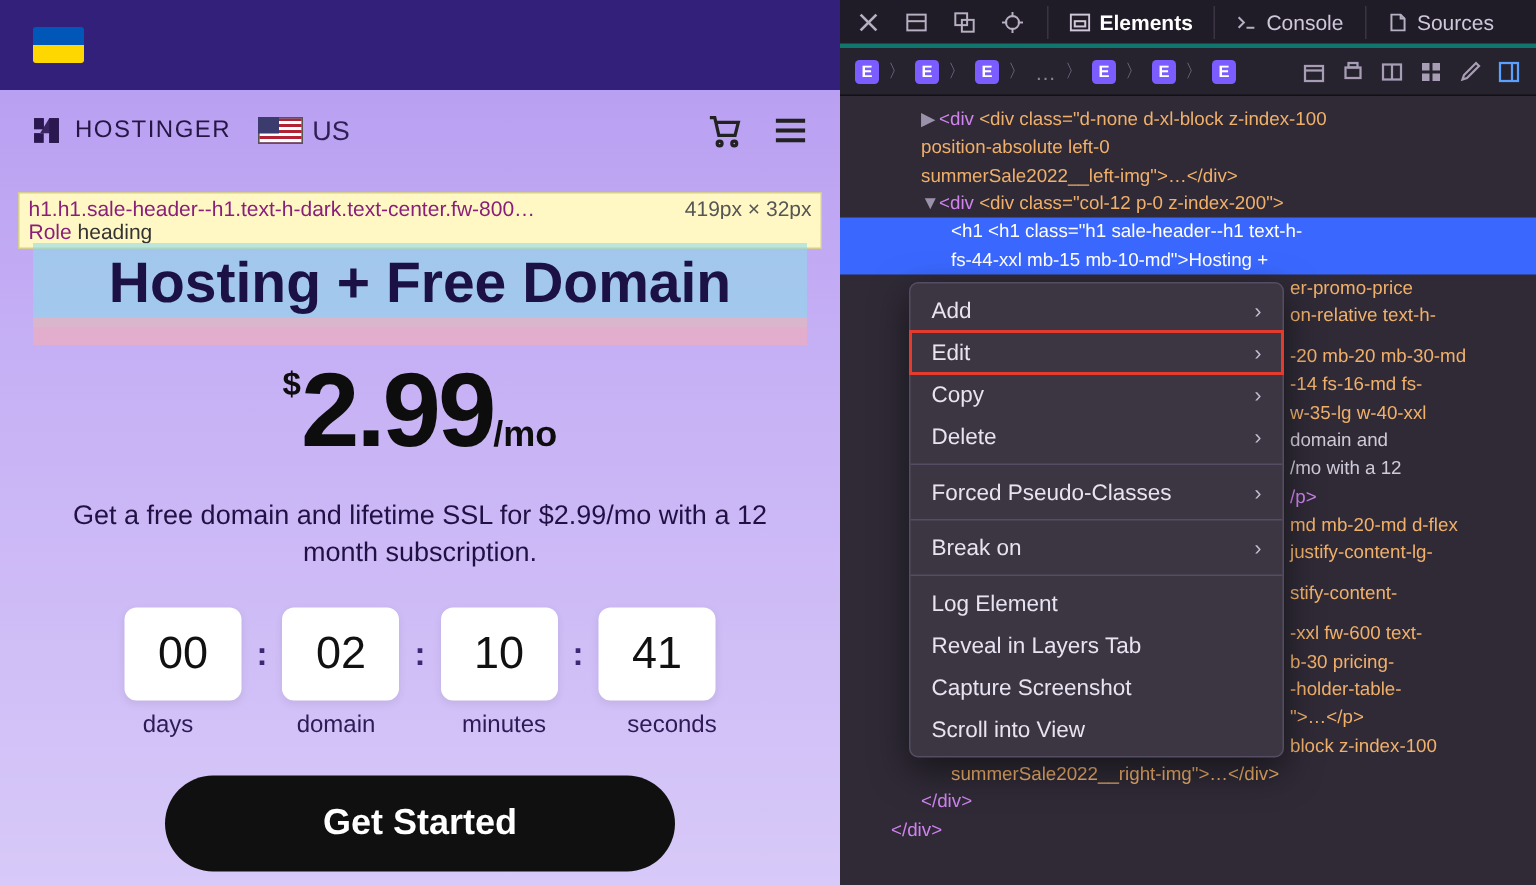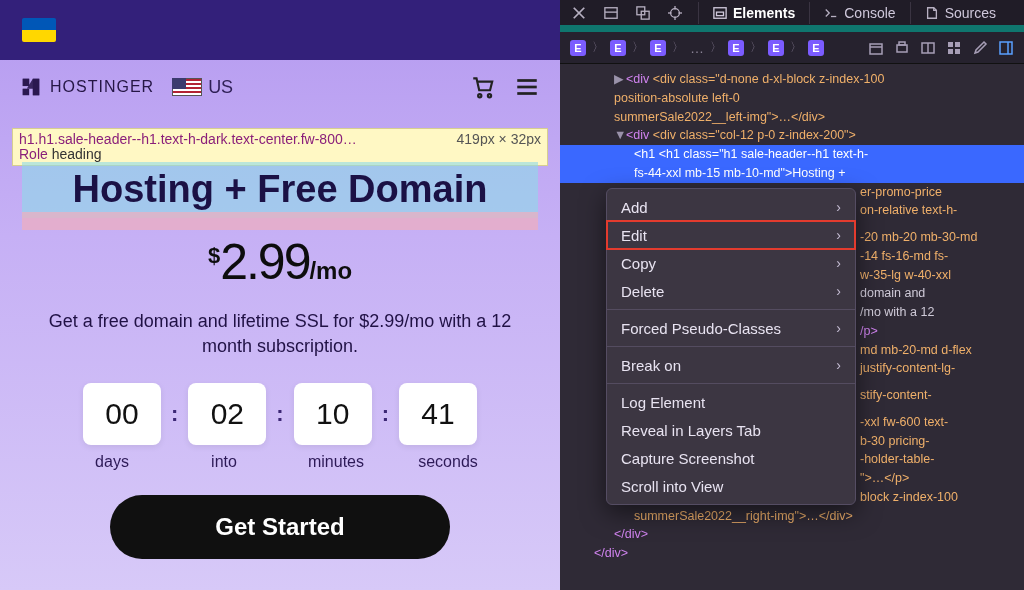--- a/index.html
+++ b/index.html
@@ -29,37 +29,37 @@
   .tooltip-line2 .val { color:#333; }
 
   .headline-wrap { margin-top:60px; position:relative; }
   .headline { font-size:38px; font-weight:800; color:#1b1145; text-align:center; padding:6px 0; }
   .highlight-band { position:absolute; left:22px; right:22px; top:0; height:56px; background:#8edbe8; opacity:.6; }
   .highlight-band2 { position:absolute; left:22px; right:22px; top:50px; height:18px; background:#f0aebd; opacity:.7; }
   .headline { position:relative; z-index:2;text-align:center; }
 
   .price { text-align:center; margin-top:16px; color:#0d0d0d; }
   .price .cur { font-size:22px; font-weight:800; vertical-align: top; position:relative; top:10px; }
-  .price .amt { font-size:50px; font-weight:400; letter-spacing:-2px; }
+  .price .amt { font-size:70px; font-weight:700; letter-spacing:-2px; }
   .price .per { font-size:24px; font-weight:700; }
 
   .sub { text-align:center; font-size:18px; color:#201145; margin:18px 30px 0 30px; line-height:1.4; }
 
   .timer { display:flex; justify-content:center; align-items:center; gap:10px; margin-top:24px; }
   .tcell { background:#fff; border-radius:8px; width:78px; height:62px; display:flex; align-items:center; justify-content:center; font-size:30px; font-weight:400; color:#111; box-shadow:0 2px 6px rgba(0,0,0,.08); }
   .colon { font-size:22px; color:#3c2775; font-weight:600; }
   .tlabels { display:flex; justify-content:center; gap:10px; margin-top:8px; font-size:16px; color:#2d1a57; }
   .tlabels span { width:78px; text-align:center; }
   .tlabels .gap { width:14px; }
 
   .cta { margin:24px auto 0 auto; width:340px; height:64px; background:#101010; color:#fff; border-radius:40px; display:flex; align-items:center; justify-content:center; font-size:24px; font-weight:700; }
 
   
   .devtools { flex:1; background:#2f2a36; color:#ddd; font-family: ui-monospace, Menlo, Consolas, monospace; font-size:14px; position:relative; }
-  .dt-top { height:32px; background:#201c27; display:flex; align-items:center; gap:14px; padding:0 10px; border-bottom:7px solid #0f766e; }
+  .dt-top { height:32px; background:#201c27; display:flex; align-items:center; gap:14px; padding:0 10px; border-bottom:3px solid #0f766e; }
   .dt-top .ico { width:18px; height:18px; color:#b7b0c2; display:inline-flex; align-items:center; justify-content:center; }
   .dt-top .sep { width:1px; height:22px; background:#3a3442; }
   .dt-top .tab { display:flex; align-items:center; gap:6px; color:#cfc8db; font-family:-apple-system, sans-serif; font-size:14px; }
   .dt-top .tab.active { color:#fff; font-weight:600; }
 
   .dt-sub { height:32px; background:#26222e; display:flex; align-items:center; justify-content:space-between; padding:0 10px; border-bottom:1px solid #111; }
   .crumbs { display:flex; align-items:center; gap:6px; }
   .crumb-e { background:#7b5cff; color:#fff; width:16px; height:16px; border-radius:3px; font-size:11px; display:inline-flex; align-items:center; justify-content:center; font-weight:700;}
   .crumb-sep { color:#7a7186; font-size:12px; }
   .tool-icons { display:flex; align-items:center; gap:10px; color:#a79eb6; }
@@ -158,21 +158,21 @@
       <div class="colon">:</div>
       <div class="tcell">02</div>
       <div class="colon">:</div>
       <div class="tcell">10</div>
       <div class="colon">:</div>
       <div class="tcell">41</div>
     </div>
     <div class="tlabels">
       <span>days</span>
         <span class="gap"></span>
-      <span>into</span>
+      <span>domain</span>
         <span class="gap"></span>
       <span>minutes</span>
         <span class="gap"></span>
       <span>seconds</span>
     </div>
 
     <div class="cta">Get Started</div>
   </div>
 
   <div class="devtools">

